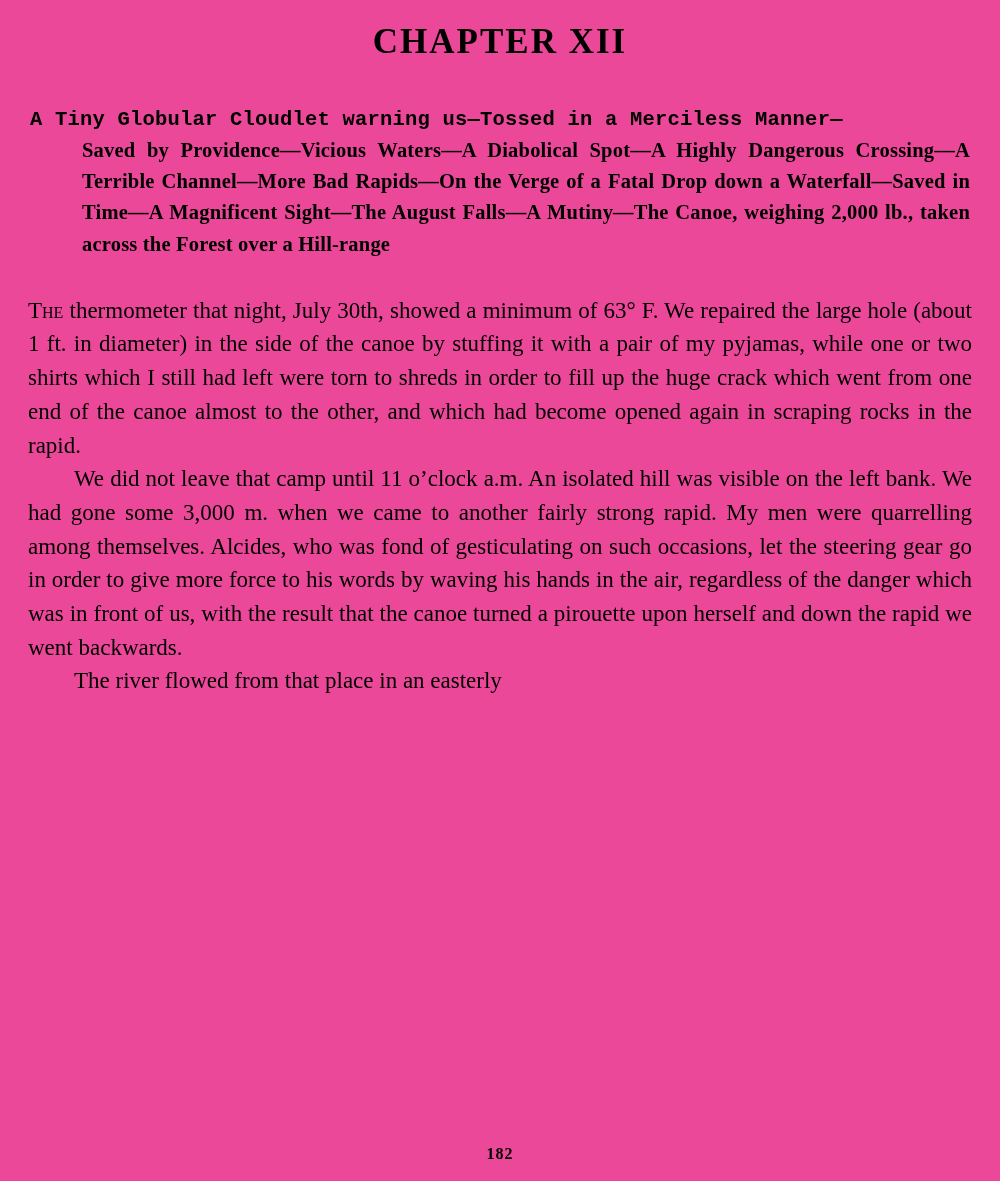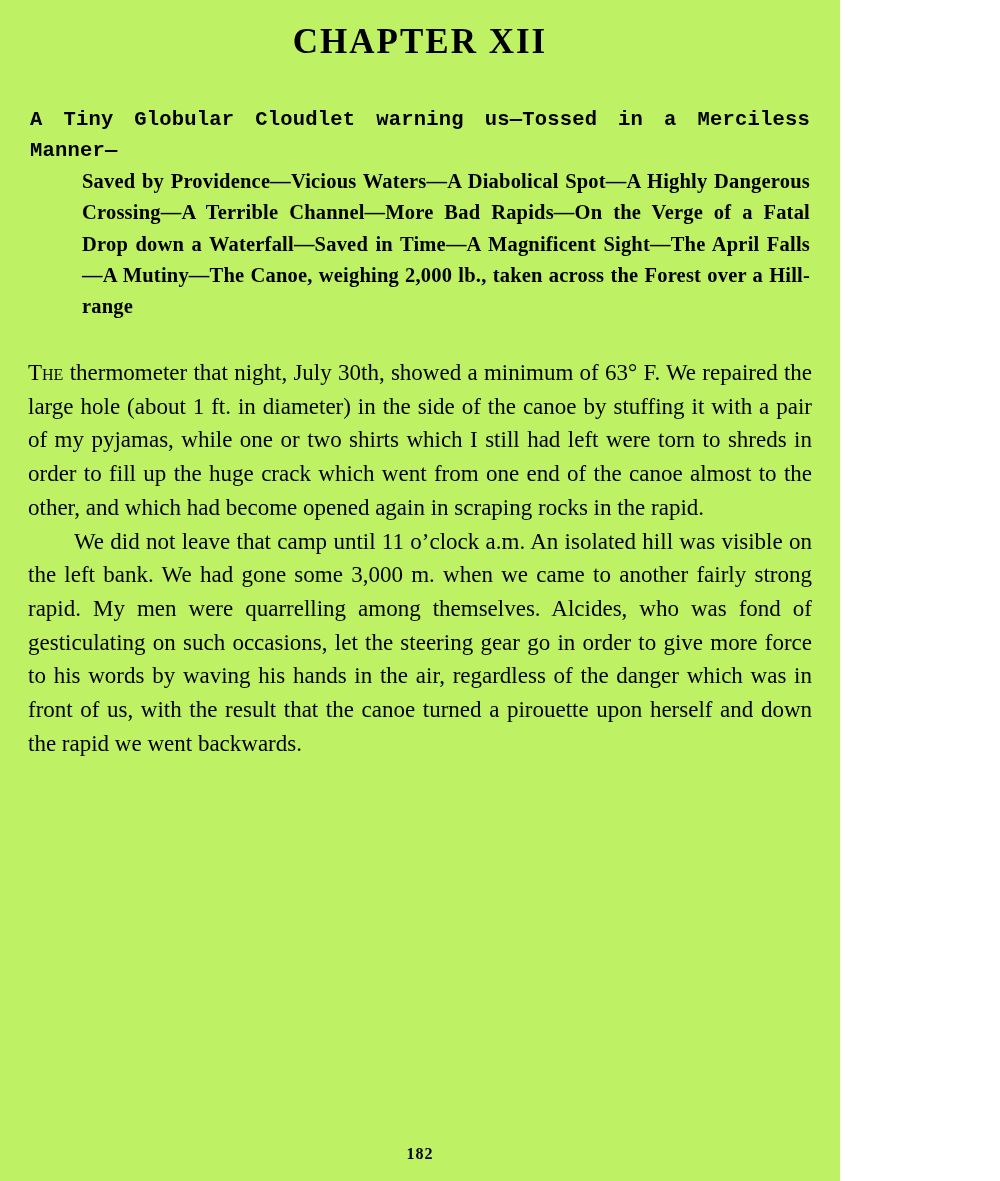--- a/index.html
+++ b/index.html
@@ -2,23 +2,23 @@
 <html><head>
 <meta charset="utf-8">
 <style>
   html, body {
     margin: 0;
     padding: 0;
     background: #ffffff;
   }
   .page {
     position: relative;
-    width: 840px;
+    width: 1000px;
     height: 1181px;
-    background: #bef264;
+    background: #ec4899;
     box-sizing: border-box;
     font-family: "Liberation Serif", serif;
     color: #000000;
     overflow: hidden;
   }
   .chapter-title {
     text-align: center;
     font-family: "Liberation Serif", serif;
     font-size: 35px;
     font-weight: bold;
@@ -77,23 +77,24 @@
 </style>
 </head>
 <body>
 
 <div class="page">
 
   <h1 class="chapter-title">CHAPTER  XII</h1>
 
   <div class="synopsis">
     <span class="first-line">A Tiny Globular Cloudlet warning us—Tossed in a Merciless Manner—</span>
-    <span class="synopsis-body">Saved by Providence—Vicious Waters—A Diabolical Spot—A Highly Dangerous Crossing—A Terrible Channel—More Bad Rapids—On the Verge of a Fatal Drop down a Waterfall—Saved in Time—A Magnificent Sight—The April Falls—A Mutiny—The Canoe, weighing 2,000 lb., taken across the Forest over a Hill-range</span>
+    <span class="synopsis-body">Saved by Providence—Vicious Waters—A Diabolical Spot—A Highly Dangerous Crossing—A Terrible Channel—More Bad Rapids—On the Verge of a Fatal Drop down a Waterfall—Saved in Time—A Magnificent Sight—The August Falls—A Mutiny—The Canoe, weighing 2,000 lb., taken across the Forest over a Hill-range</span>
   </div>
 
   <div class="body-text">
     <p><span class="smallcaps">The</span><span> thermometer that night, July 30th, showed a minimum of 63° F.  We repaired the large hole (about 1 ft. in diameter) in the side of the canoe by stuffing it with a pair of my pyjamas, while one or two shirts which I still had left were torn to shreds in order to fill up the huge crack which went from one end of the canoe almost to the other, and which had become opened again in scraping rocks in the rapid.</span></p>
     <p class="indent">We did not leave that camp until 11 o’clock a.m. An isolated hill was visible on the left bank.  We had gone some 3,000 m. when we came to another fairly strong rapid.  My men were quarrelling among themselves.  Alcides, who was fond of gesticulating on such occasions, let the steering gear go in order to give more force to his words by waving his hands in the air, regardless of the danger which was in front of us, with the result that the canoe turned a pirouette upon herself and down the rapid we went backwards.</p>
+    <p class="indent">The river flowed from that place in an easterly</p>
   </div>
 
   <div class="folio">182</div>
 
 </div>
 
 </body></html>

